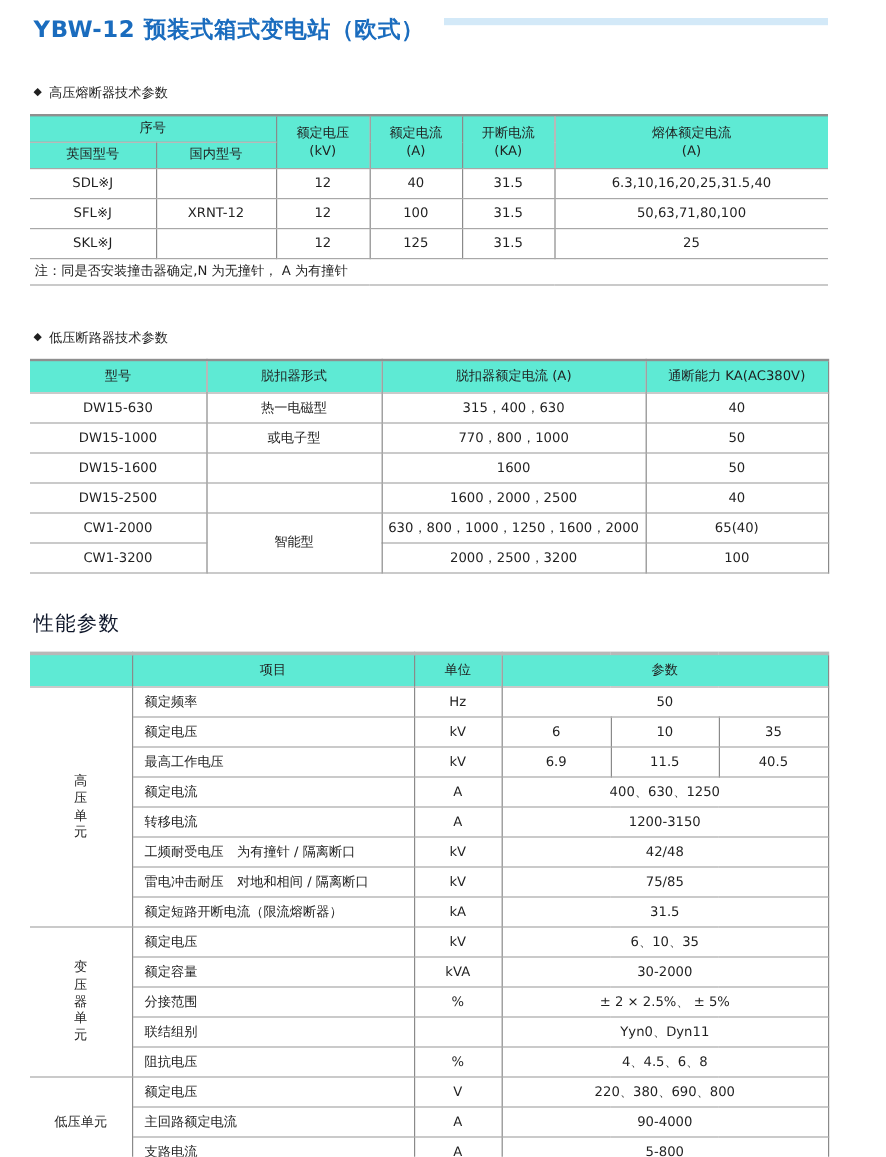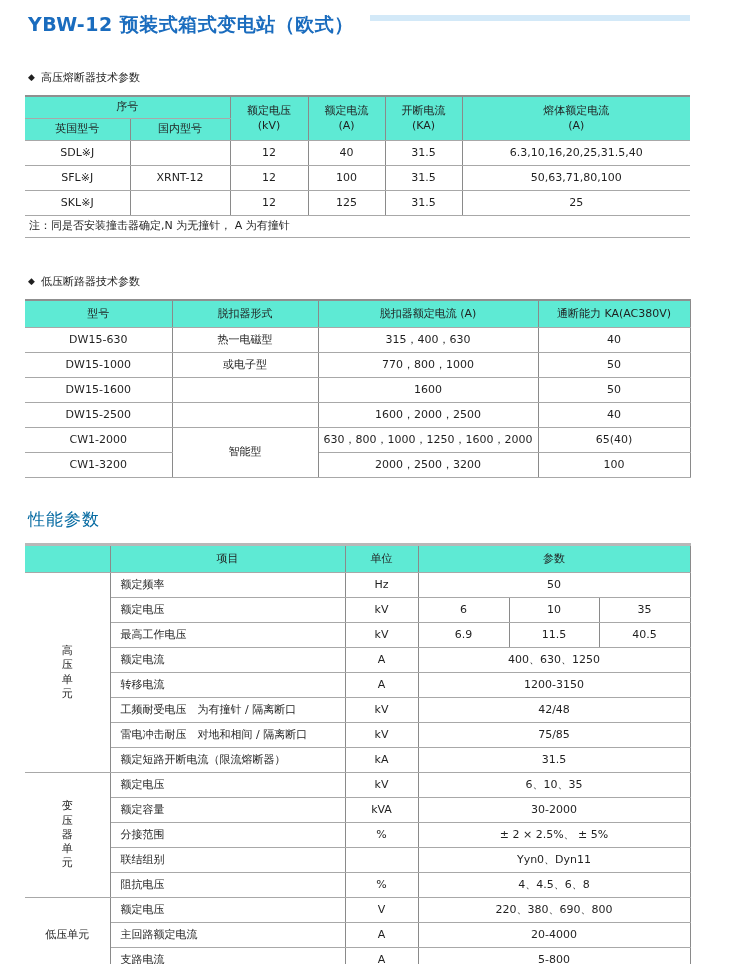--- a/index.html
+++ b/index.html
@@ -18,21 +18,21 @@
   }
   .accent-bar{flex:1;height:6px;background:#d3e9f8;margin-top:3px;}
 
   
   .sec{display:flex;align-items:center;gap:6px;font-size:11px;color:#1f1f1f;}
   .sec .diamond{font-size:9px;line-height:1;}
   .sec1{margin:32px 0 10px 3px;}
   .sec2{margin:36px 0 10px 3px;}
 
   .perf-title{
-    font-size:17px;color:#0369a1;font-weight:normal;
+    font-size:17px;color:#0f172a;font-weight:normal;
     margin:30px 0 12px 3px;letter-spacing:1px;
   }
 
   
   table{
     border-collapse:collapse;width:665px;table-layout:fixed;
     font-size:11px;color:#1f1f1f;
   }
   td{
     border-top:1px solid #a8a8a8;border-bottom:1px solid #a8a8a8;
@@ -282,21 +282,21 @@
         </tr>
         <tr>
           <td rowspan="3" class="grp">低压单元</td>
           <td class="item">额定电压</td>
           <td>V</td>
           <td colspan="3">220、380、690、800</td>
         </tr>
         <tr>
           <td class="item">主回路额定电流</td>
           <td>A</td>
-          <td colspan="3">20-4000</td>
+          <td colspan="3">90-4000</td>
         </tr>
         <tr>
           <td class="item">支路电流</td>
           <td>A</td>
           <td colspan="3">5-800</td>
         </tr>
       </tbody>
   </table>
 
 </div>

